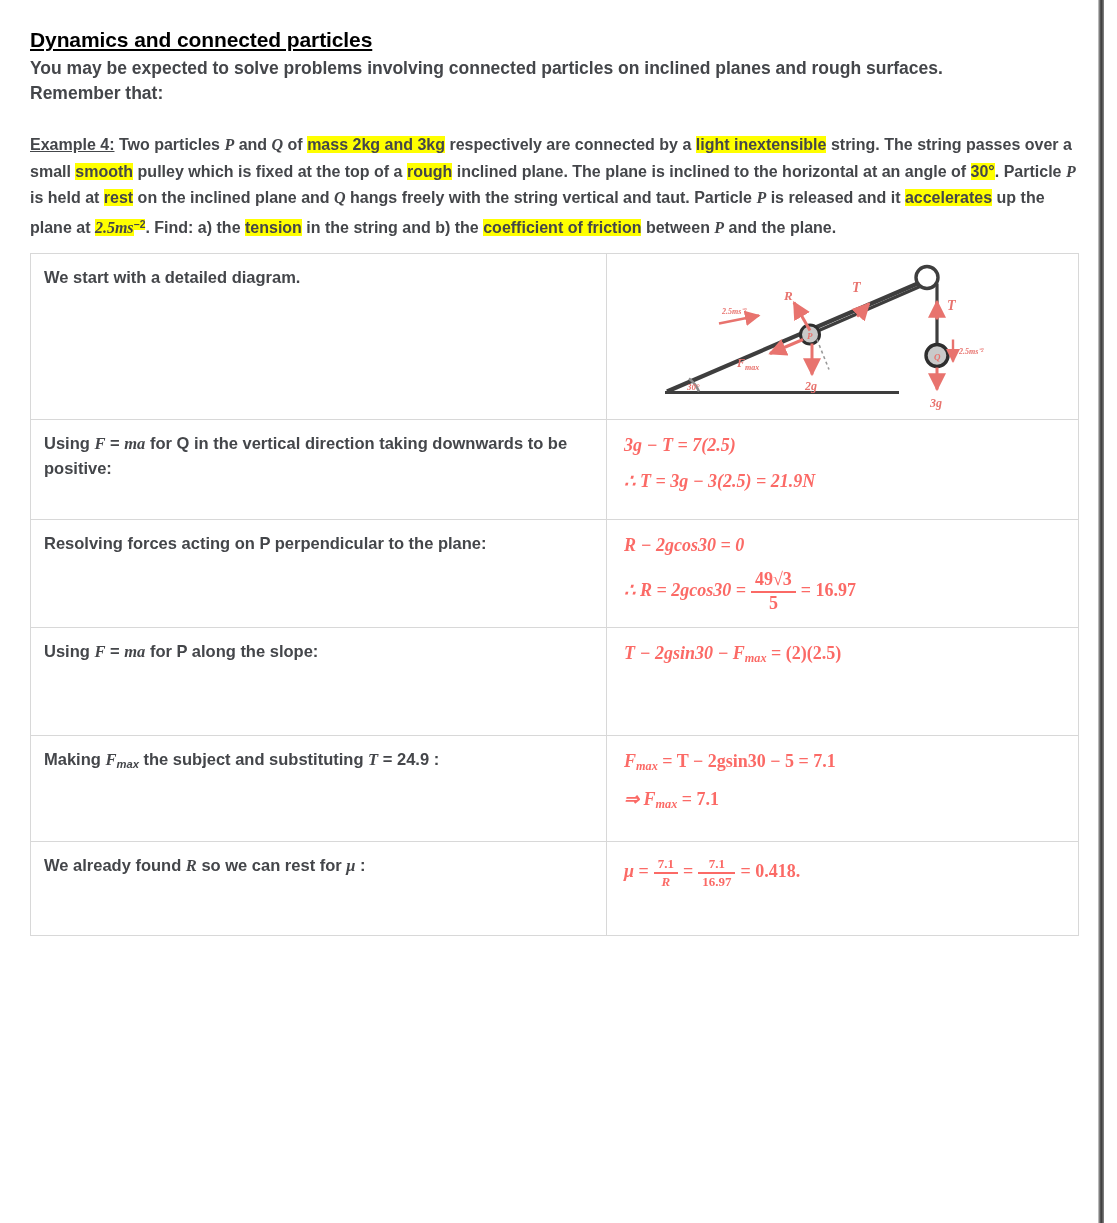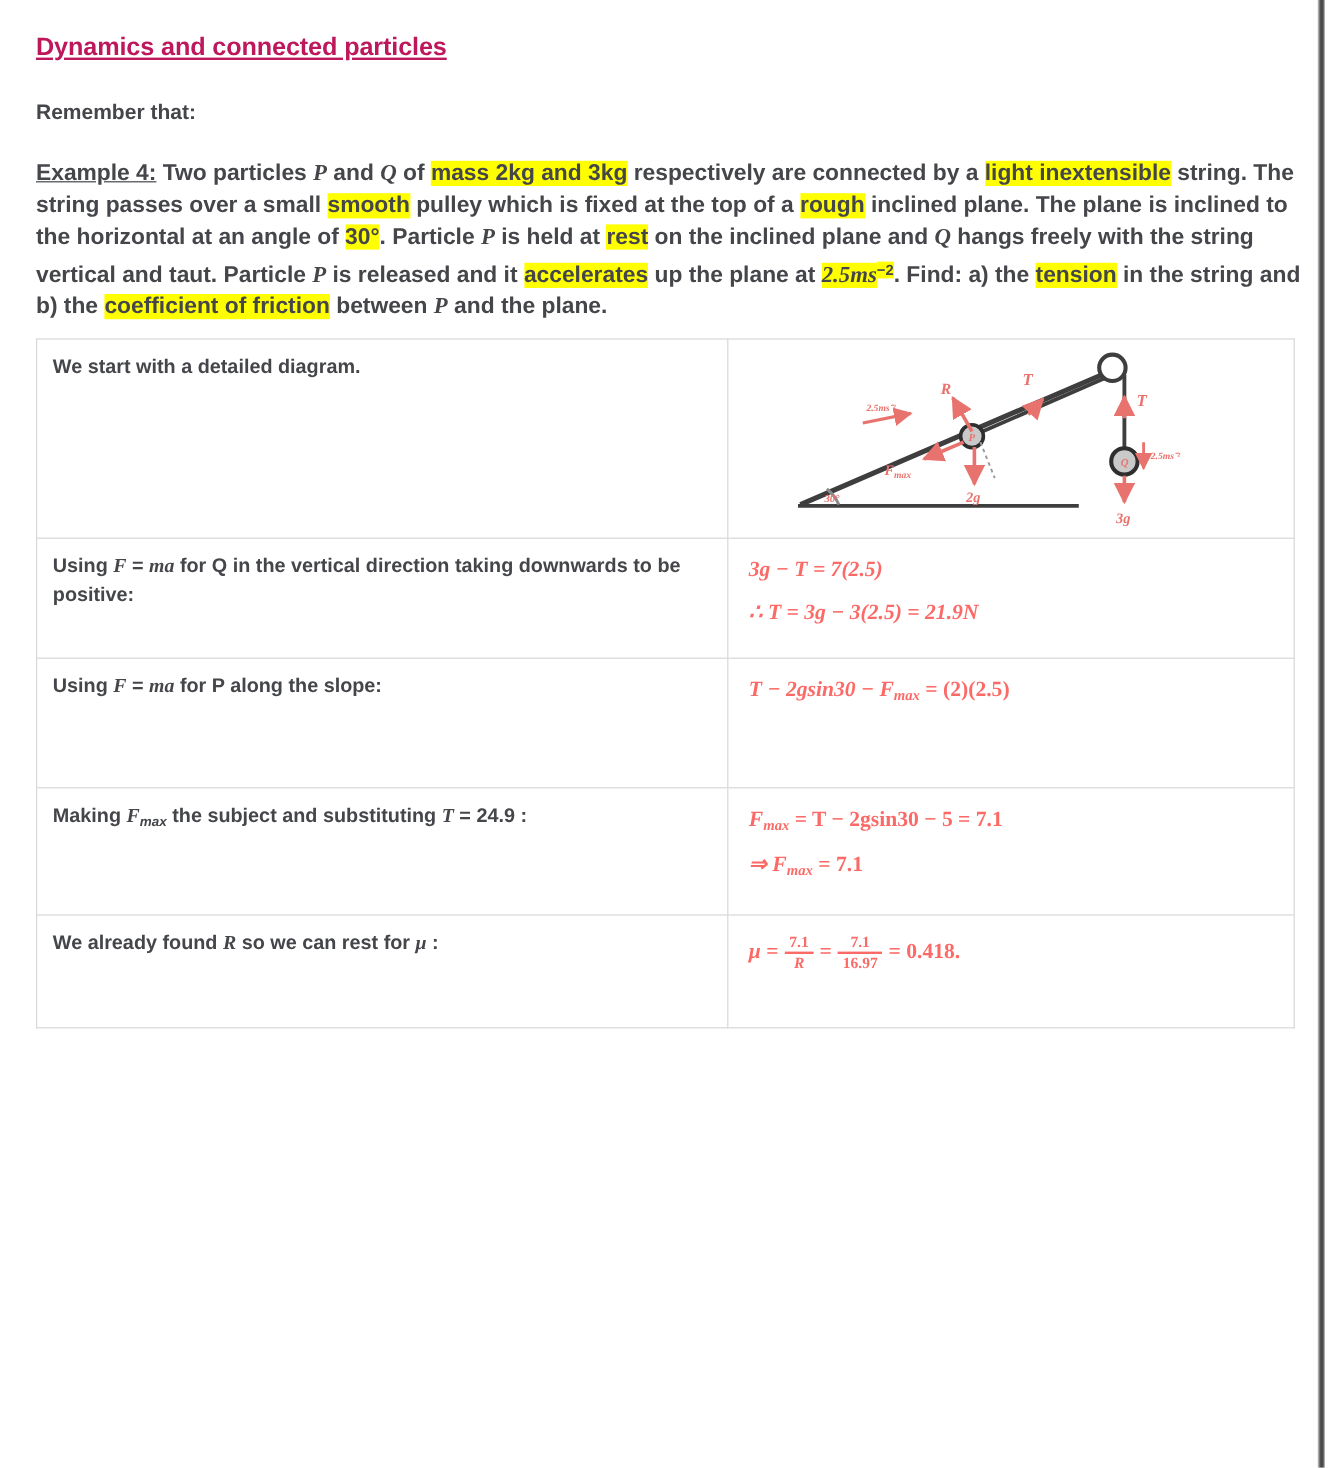--- a/index.html
+++ b/index.html
@@ -42,21 +42,21 @@
   .content {
     position: absolute;
     left: 30px;
     top: 28px;
     width: 1055px;
   }
 
   h1.doc-title {
     font-size: 21px;
     font-weight: bold;
-    color: #be185d;
+    color: #000000;
     margin: 0 0 4px 0;
     text-decoration: underline;
     letter-spacing: -0.1px;
   }
   p.para {
     font-size: 17.5px;
     line-height: 25px;
     margin: 0;
     color: #44464a;
     font-weight: 600;
@@ -80,21 +80,21 @@
     position: absolute;
     left: 58px;
     top: 10px;
     width: 6px;
     height: 6px;
     background: #4a4a4a;
   }
 
   .example {
     margin-top: 22px;
-    font-size: 19px;
+    font-size: 16px;
     line-height: 26.5px;
     color: #44464a;
     font-weight: 600;
   }
   .example .lbl {
     text-decoration: underline;
     font-weight: 600;
   }
   .hl-b { background:#ffff00; font-weight:700; }
   .it { font-style: italic; font-family: "Liberation Serif", serif; font-weight: 600; }
@@ -156,21 +156,21 @@
 </head>
 <body>
 
 <div class="page">
 
   <div class="content">
 
     <h1 class="doc-title">Dynamics and connected particles</h1>
 
     <p class="para">
-      <br>
+      <span>You may be expected to solve problems involving connected particles on inclined planes and rough surfaces.</span><br>
       <span>Remember that:</span>
     </p>
 
     <ul class="bullets">
     </ul>
 
     <div class="example"><span class="lbl">Example 4:</span><span> Two particles </span><span class="it">P</span><span> and </span><span class="it">Q</span><span> of </span><span class="hl-b">mass 2kg and 3kg</span><span> respectively are connected by a </span><span class="hl-b">light inextensible</span><span> string. The string passes over a small </span><span class="hl-b">smooth</span><span> pulley which is fixed at the top of a </span><span class="hl-b">rough</span><span> inclined plane. The plane is inclined to the horizontal at an angle of </span><span class="hl-b">30°</span><span>. Particle </span><span class="it">P</span><span> is held at </span><span class="hl-b">rest</span><span> on the inclined plane and </span><span class="it">Q</span><span> hangs freely with the string vertical and taut. Particle </span><span class="it">P</span><span> is released and it </span><span class="hl-b">accelerates</span><span> up the plane at </span><span class="hl-b it">2.5ms</span><span class="hl-b supx">−2</span><span>. Find:  a) the </span><span class="hl-b">tension</span><span> in the string and b) the </span><span class="hl-b">coefficient of friction</span><span> between </span><span class="it">P</span><span> and the plane.</span></div>
 
     <table class="work">
       <tbody>
@@ -240,20 +240,29 @@
         <tr>
           <td class="left" style="height:78px;">
             <span>Using </span><span class="it">F</span><span> = </span><span class="it">ma</span><span> for Q in the vertical direction taking downwards to be positive:</span>
           </td>
           <td class="right">
             <div class="eq"><span class="mi">3g − T = 7(2.5)</span></div>
             <div class="eq"><span class="mi">∴ T = 3g − 3(2.5) = 21.9N</span></div>
           </td>
         </tr>
 
+        <tr>
+          <td class="left" style="height:76px;">
+            <span>Resolving forces acting on P perpendicular to the plane:</span>
+          </td>
+          <td class="right">
+            <div class="eq"><span class="mi">R − 2gcos30 = 0</span></div>
+            <div class="eq" style="margin-top:8px;"><span class="mi">∴ R = 2gcos30 =</span><span class="frac"><span class="num">49√3</span><span class="den">5</span></span><span>= 16.97</span></div>
+          </td>
+        </tr>
 
         <tr>
           <td class="left" style="height:86px;">
             <span>Using </span><span class="it">F</span><span> = </span><span class="it">ma</span><span> for P along the slope:</span>
           </td>
           <td class="right">
             <div class="eq"><span class="mi">T − 2gsin30 − F</span><span class="sub">max</span><span> = (2)(2.5)</span></div>
           </td>
         </tr>
 

